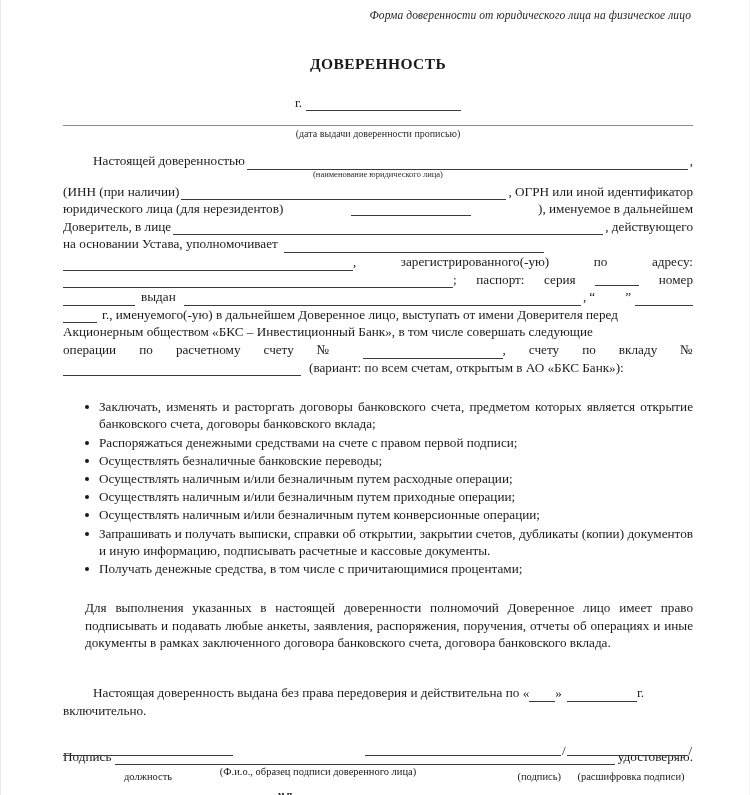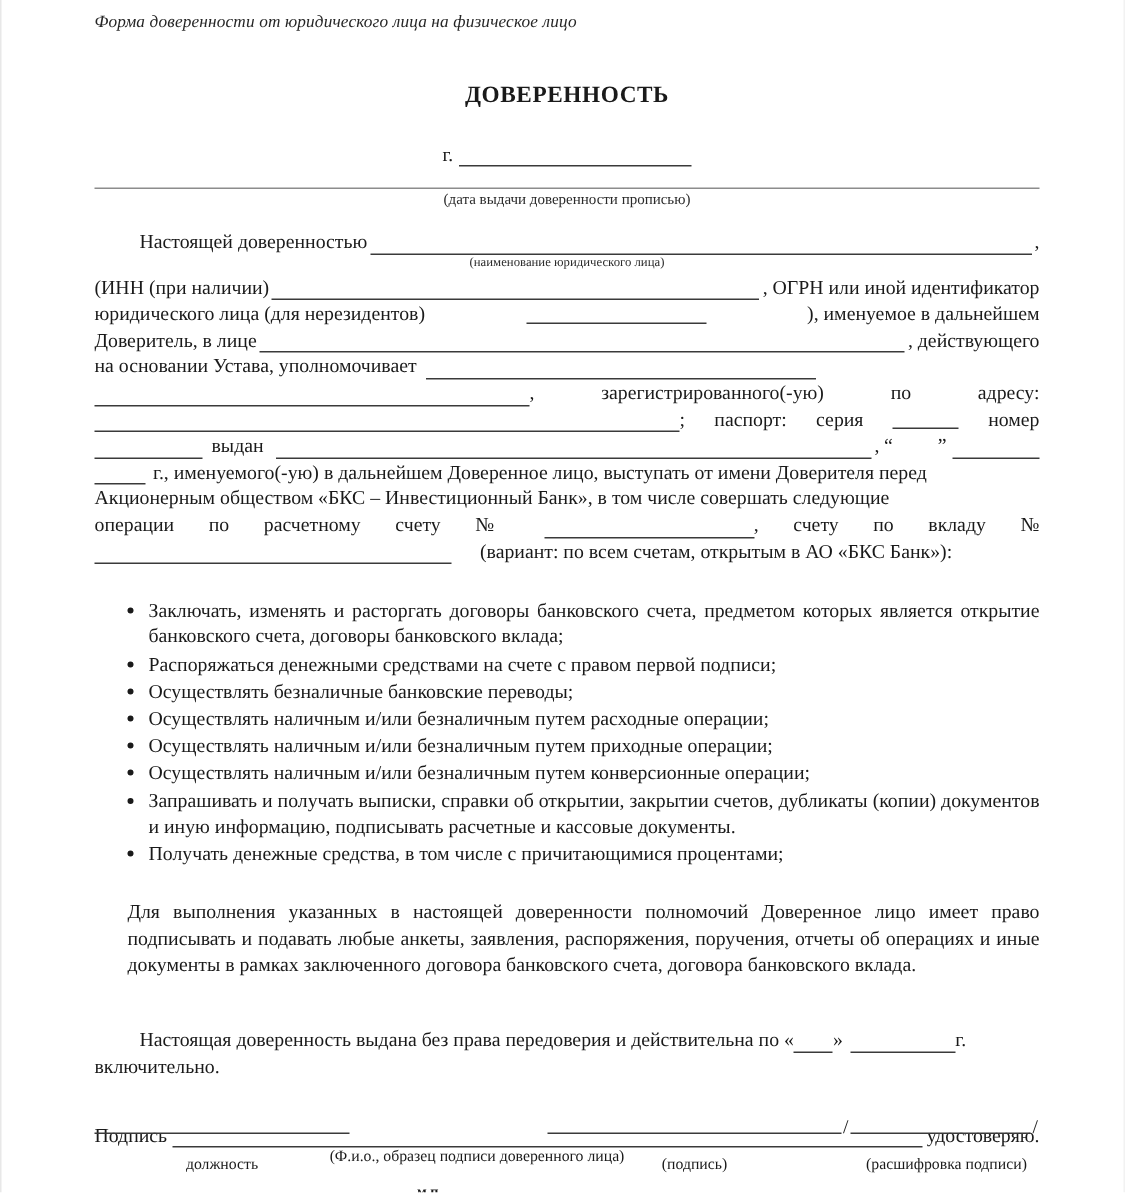--- a/index.html
+++ b/index.html
@@ -23,20 +23,21 @@
   }
   .inner {
     position: absolute;
     left: 62px;
     right: 56px;
     top: 0;
   }
 
   
   .doc-header {
+    text-align: right;
     font-style: italic;
     font-size: 11.5px;
     letter-spacing: .1px;
     padding-top: 9px;
     padding-right: 2px;
     color: #262626;
   }
 
   .doc-title {
     text-align: center;
@@ -177,21 +178,21 @@
   .fl-gap  { width: 132px; }
   .fl-sign { width: 196px; border-bottom: 1px solid #3a3a3a; height: 11px; }
   .fl-slash { padding: 0 1px; font-size: 13px; line-height: 11px; }
   .fl-decode { flex: 1 1 auto; border-bottom: 1px solid #3a3a3a; height: 11px; }
   .footer-caps {
     display: flex;
     margin-top: 15px;
   }
   .fc-post { width: 170px; text-align: center; }
   .fc-gap  { width: 132px; }
-  .fc-sign { width: 196px; text-align: center; font-family: Liberation Serif, serif; }
+  .fc-sign { width: 196px; text-align: right; font-family: Liberation Serif, serif; }
   .fc-slashpad { width: 8px; }
   .fc-decode { flex: 1 1 auto; text-align: center; }
   .mp {
     margin-top: 8px;
     padding-left: 215px;
     font-size: 9.5px;
     font-weight: bold;
   }
 </style>
 </head>
@@ -295,21 +296,21 @@
           <span>,</span>
       </span>
       <span>счету</span>
       <span>по</span>
       <span>вкладу</span>
       <span>№</span>
     </div>
 
     <div class="line-row">
       <span class="ul u-depo"></span>
-      <span style="padding-left:8px;margin-left:11px;">(вариант: по всем счетам, открытым в АО «БКС Банк»):</span>
+      <span style="padding-left:8px;">(вариант: по всем счетам, открытым в АО «БКС Банк»):</span>
     </div>
 
     <ul class="powers" style="margin-top:22px;">
       <li>Заключать, изменять и расторгать договоры банковского счета, предметом которых является открытие банковского счета, договоры банковского вклада;</li>
       <li>Распоряжаться денежными средствами на счете с правом первой подписи;</li>
       <li>Осуществлять безналичные банковские переводы;</li>
       <li>Осуществлять наличным и/или безналичным путем расходные операции;</li>
       <li>Осуществлять наличным и/или безналичным путем приходные  операции;</li>
       <li>Осуществлять наличным и/или безналичным путем конверсионные  операции;</li>
       <li>Запрашивать и получать выписки, справки об открытии, закрытии счетов, дубликаты (копии) документов и иную информацию, подписывать расчетные и кассовые документы.</li>

